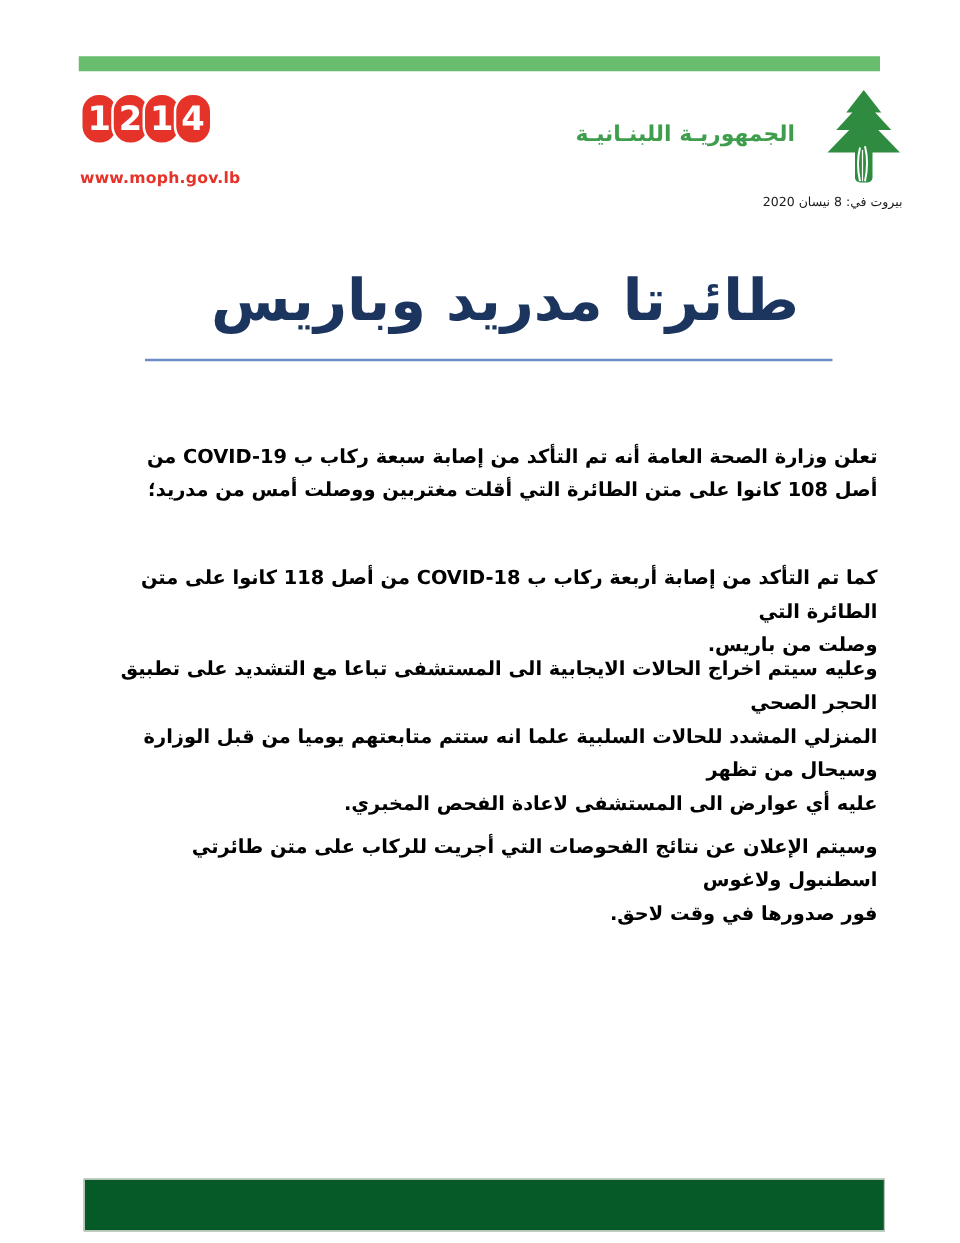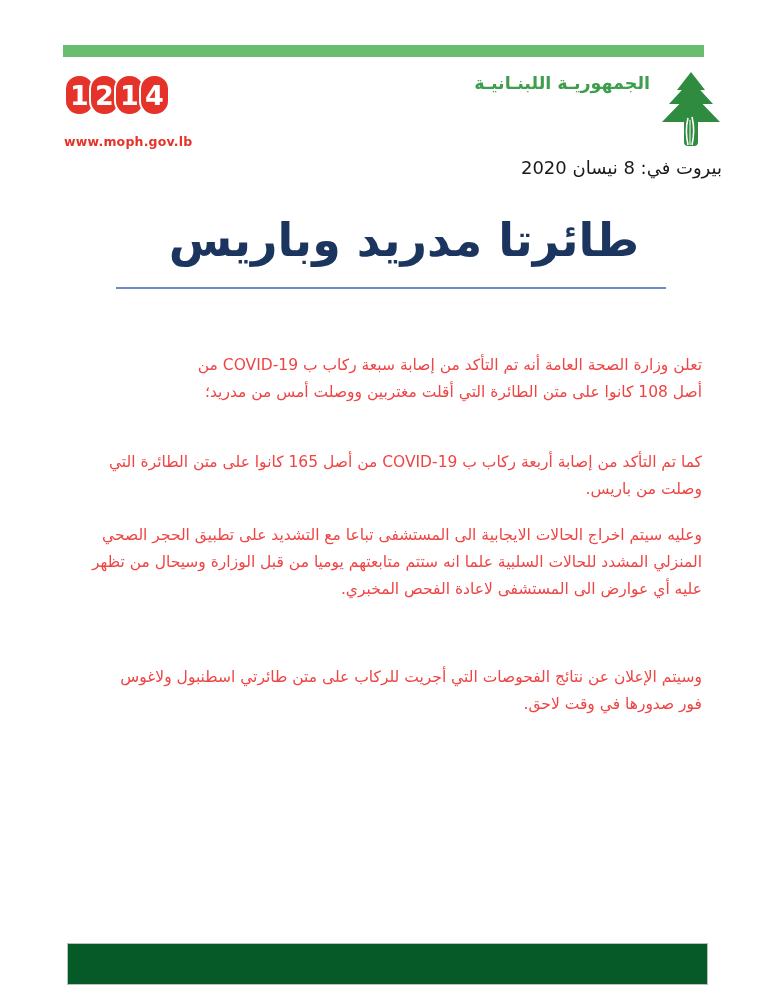--- a/index.html
+++ b/index.html
@@ -32,49 +32,49 @@
     display: flex; align-items: center; justify-content: center;
     font-size: 27px; font-weight: bold; box-sizing: border-box;
   }
   .digit-badge + .digit-badge { margin-left: -6px; }
   .hotline-site {
     color: #e63329; font-weight: bold; font-size: 12.5px;
     margin-top: 18px; letter-spacing: 0.2px;
   }
 
   
-  .ministry { position: absolute; top: 70px; right: 44px; display: flex; gap: 8px; }
+  .ministry { position: absolute; top: 70px; right: 44px; display: flex; align-items: center; gap: 22px; }
   .ministry-text { text-align: right; direction: rtl; }
   .ministry-line1 { color: #3f9e4d; font-weight: bold; font-size: 17.5px; line-height: 1.55; }
   .ministry-line2 { color: #d63a30; font-weight: bold; font-size: 17.5px; line-height: 1.55; }
   .cedar { width: 66px; height: 78px; display: block; }
 
   
   .date-line {
     position: absolute; top: 157px; right: 46px;
-    direction: rtl; font-size: 18px; color: #1a1a1a;
+    direction: rtl; font-size: 10px; color: #1a1a1a;
   }
 
   
   .doc-title {
     position: absolute; top: 213px; left: 0; width: 100%;
     text-align: center; direction: rtl;
     color: #1b355f; font-size: 46px; font-weight: bold; padding-left: 20px;
   }
   .title-underline {
     position: absolute; top: 287px; left: 116px;
     width: 550px; height: 2px; background: #6b8cc4;
   }
 
   
   .body-text p {
     position: absolute; right: 66px; left: 86px; margin: 0;
     direction: rtl; 
-    font-size: 15.5px; line-height: 27px; font-weight: 400;
-    color: #ef4444; white-space: pre-line;
+    font-size: 15.5px; line-height: 27px; font-weight: 700;
+    color: #000000; white-space: pre-line;
   }
   .p1 { top: 352px; }
   .p2 { top: 449px; }
   .p3 { top: 522px; }
   .p4 { top: 664px; }
 </style>
 </head>
 <body>
 
 <div class="page">
@@ -111,21 +111,21 @@
   </div>
 
   <div class="date-line">بيروت في:  8 نيسان 2020</div>
 
   <div class="doc-title">طائرتا مدريد وباريس</div>
   <div class="title-underline"></div>
 
   <div class="body-text">
     <p class="p1">تعلن وزارة الصحة العامة أنه تم التأكد من إصابة سبعة ركاب ب COVID-19 من
 أصل 108 كانوا على متن الطائرة التي أقلت مغتربين ووصلت أمس من مدريد؛</p>
-    <p class="p2">كما تم التأكد من إصابة أربعة ركاب ب COVID-19 من أصل 165 كانوا على متن الطائرة التي
+    <p class="p2">كما تم التأكد من إصابة أربعة ركاب ب COVID-18 من أصل 118 كانوا على متن الطائرة التي
 وصلت من باريس.</p>
     <p class="p3">وعليه سيتم اخراج الحالات الايجابية الى المستشفى تباعا مع التشديد على تطبيق الحجر الصحي
 المنزلي المشدد للحالات  السلبية  علما انه ستتم متابعتهم يوميا من قبل الوزارة وسيحال من تظهر
 عليه أي عوارض الى المستشفى لاعادة الفحص المخبري.</p>
     <p class="p4">وسيتم الإعلان عن نتائج الفحوصات التي أجريت للركاب على متن طائرتي اسطنبول ولاغوس
 فور صدورها في وقت لاحق.</p>
   </div>
 
   <div class="bottom-bar"></div>
 

